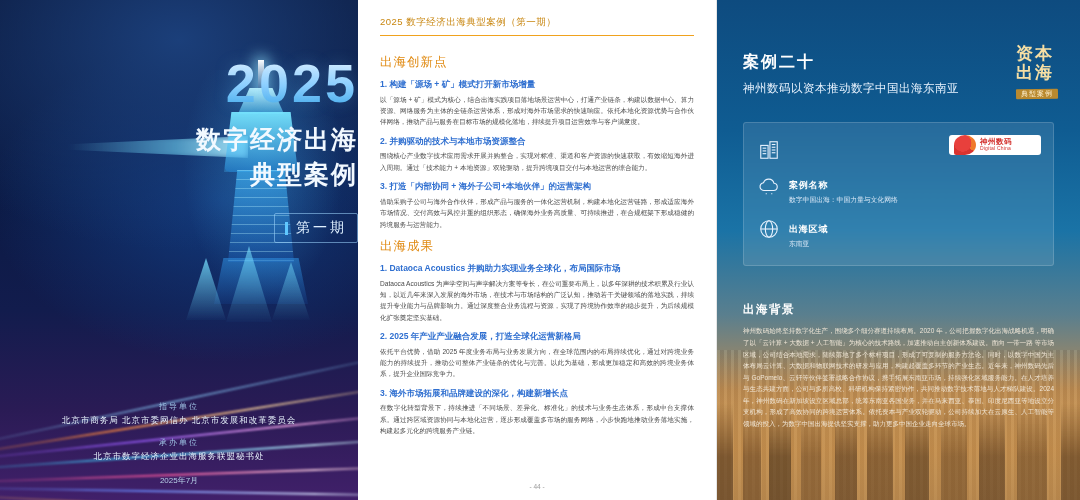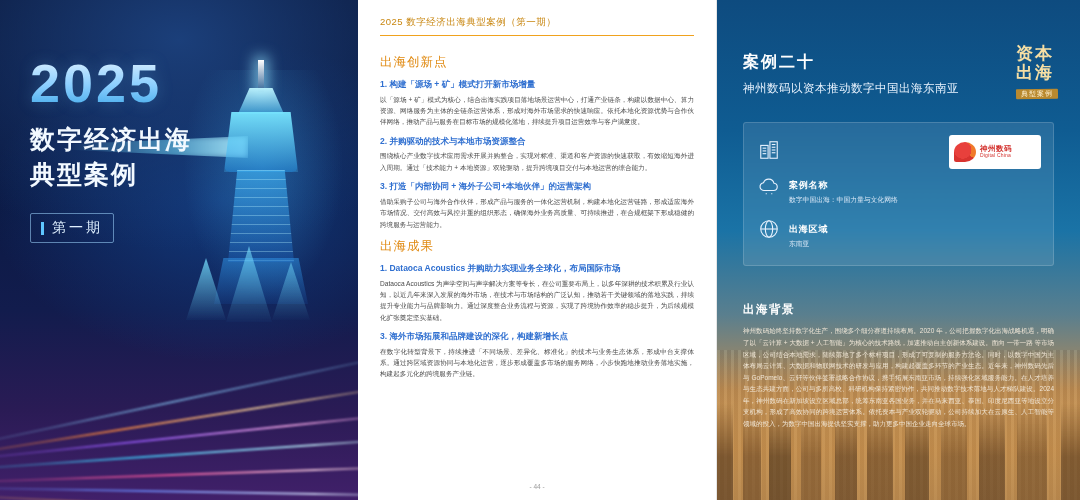--- a/index.html
+++ b/index.html
@@ -129,20 +129,21 @@
   }
   .s1 { left: 186px; top: 258px; width: 40px; height: 62px; opacity:.9;}
   .s2 { left: 226px; top: 246px; width: 46px; height: 76px; opacity:.75;}
   .s3 { left: 272px; top: 262px; width: 38px; height: 58px; opacity:.6;}
 
   .cover-inner {
     position: relative;
     z-index: 3;
     padding: 56px 0 0 30px;
     color: #ffffff;
+    text-align: right;
   }
   .cover-year {
     font-size: 54px;
     font-weight: 700;
     letter-spacing: 3px;
     line-height: 1;
     background: linear-gradient(180deg, #eaf6ff 0%, #8fd0ff 55%, #3da7e8 100%);
     -webkit-background-clip: text;
     background-clip: text;
     color: transparent;
@@ -310,21 +311,21 @@
     margin-top: 26px;
     background: rgba(255,255,255,.10);
     border: 1px solid rgba(255,255,255,.16);
     border-radius: 3px;
     padding: 16px 14px 14px 14px;
     backdrop-filter: blur(1px);
   }
   .cp-logo {
     position: absolute;
     right: 12px; top: 12px;
-    width: 92px; height: 34px;
+    width: 92px; height: 20px;
     background: #ffffff;
     border-radius: 3px;
     display: flex;
     align-items: center;
     gap: 4px;
     padding: 0 5px;
     box-sizing: border-box;
   }
   .cp-logo .mark {
     width: 22px; height: 20px;
@@ -396,20 +397,27 @@
 
     <div class="cover-inner">
       <div class="cover-year">2025</div>
       <div class="cover-title">
         <div>数字经济出海</div>
         <div>典型案例</div>
       </div>
       <div class="cover-issue">第一期</div>
     </div>
 
+    <div class="cover-foot">
+      <div class="cf-label">指导单位</div>
+      <div class="cf-orgs">北京市商务局 北京市委网信办 北京市发展和改革委员会</div>
+      <div class="cf-label">承办单位</div>
+      <div class="cf-orgs">北京市数字经济企业出海服务联盟秘书处</div>
+      <div class="cf-date">2025年7月</div>
+    </div>
   </section>
 
   <section class="textpage">
     <div class="tp-head">2025 数字经济出海典型案例（第一期）</div>
 
     <div class="tp-body">
       <div class="tp-h2">出海创新点</div>
 
       <div>
         <div class="tp-h3">1. 构建「源场 + 矿」模式打开新市场增量</div>
@@ -422,20 +430,24 @@
       <div>
         <div class="tp-h3">3. 打造「内部协同 + 海外子公司+本地伙伴」的运营架构</div>
         <p class="tp-p">借助采购子公司与海外合作伙伴，形成产品与服务的一体化运营机制，构建本地化运营链路，形成适应海外市场情况、交付高效与风控并重的组织形态，确保海外业务高质量、可持续推进，在合规框架下形成稳健的跨境服务与运营能力。</p>
       </div>
 
       <div class="tp-h2">出海成果</div>
 
       <div>
         <div class="tp-h3 alt">1. Dataoca Acoustics 并购助力实现业务全球化，布局国际市场</div>
         <p class="tp-p">Dataoca Acoustics 为声学空间与声学解决方案等专长，在公司重要布局上，以多年深耕的技术积累及行业认知，以近几年来深入发展的海外市场，在技术与市场结构的广泛认知，推动若干关键领域的落地实践，持续提升专业能力与品牌影响力。通过深度整合业务流程与资源，实现了跨境协作效率的稳步提升，为后续规模化扩张奠定坚实基础。</p>
+      </div>
+      <div>
+        <div class="tp-h3 alt">2. 2025 年产业产业融合发展，打造全球化运营新格局</div>
+        <p class="tp-p">依托平台优势，借助 2025 年度业务布局与业务发展方向，在全球范围内的布局持续优化，通过对跨境业务能力的持续提升，推动公司整体产业链条的优化与完善。以此为基础，形成更加稳定和高效的跨境业务体系，提升企业国际竞争力。</p>
       </div>
       <div>
         <div class="tp-h3 alt">3. 海外市场拓展和品牌建设的深化，构建新增长点</div>
         <p class="tp-p">在数字化转型背景下，持续推进「不同场景、差异化、标准化」的技术与业务生态体系，形成中台支撑体系。通过跨区域资源协同与本地化运营，逐步形成覆盖多市场的服务网络，小步快跑地推动业务落地实施，构建起多元化的跨境服务产业链。</p>
       </div>
     </div>
 
     <div class="tp-foot">- 44 -</div>
   </section>
 

